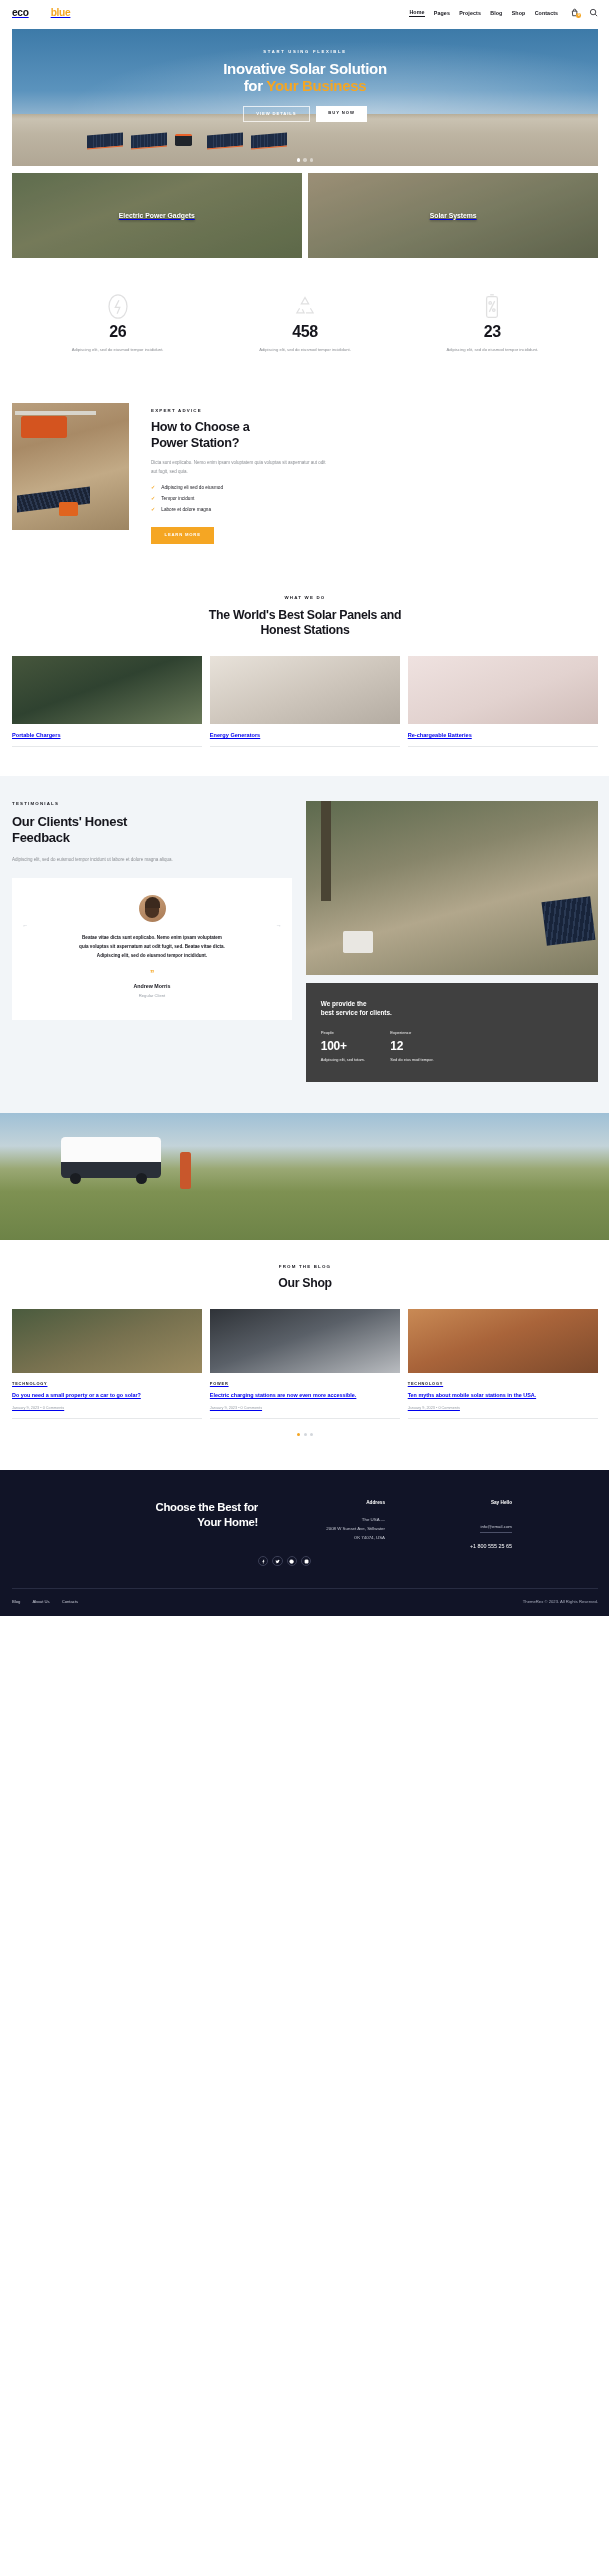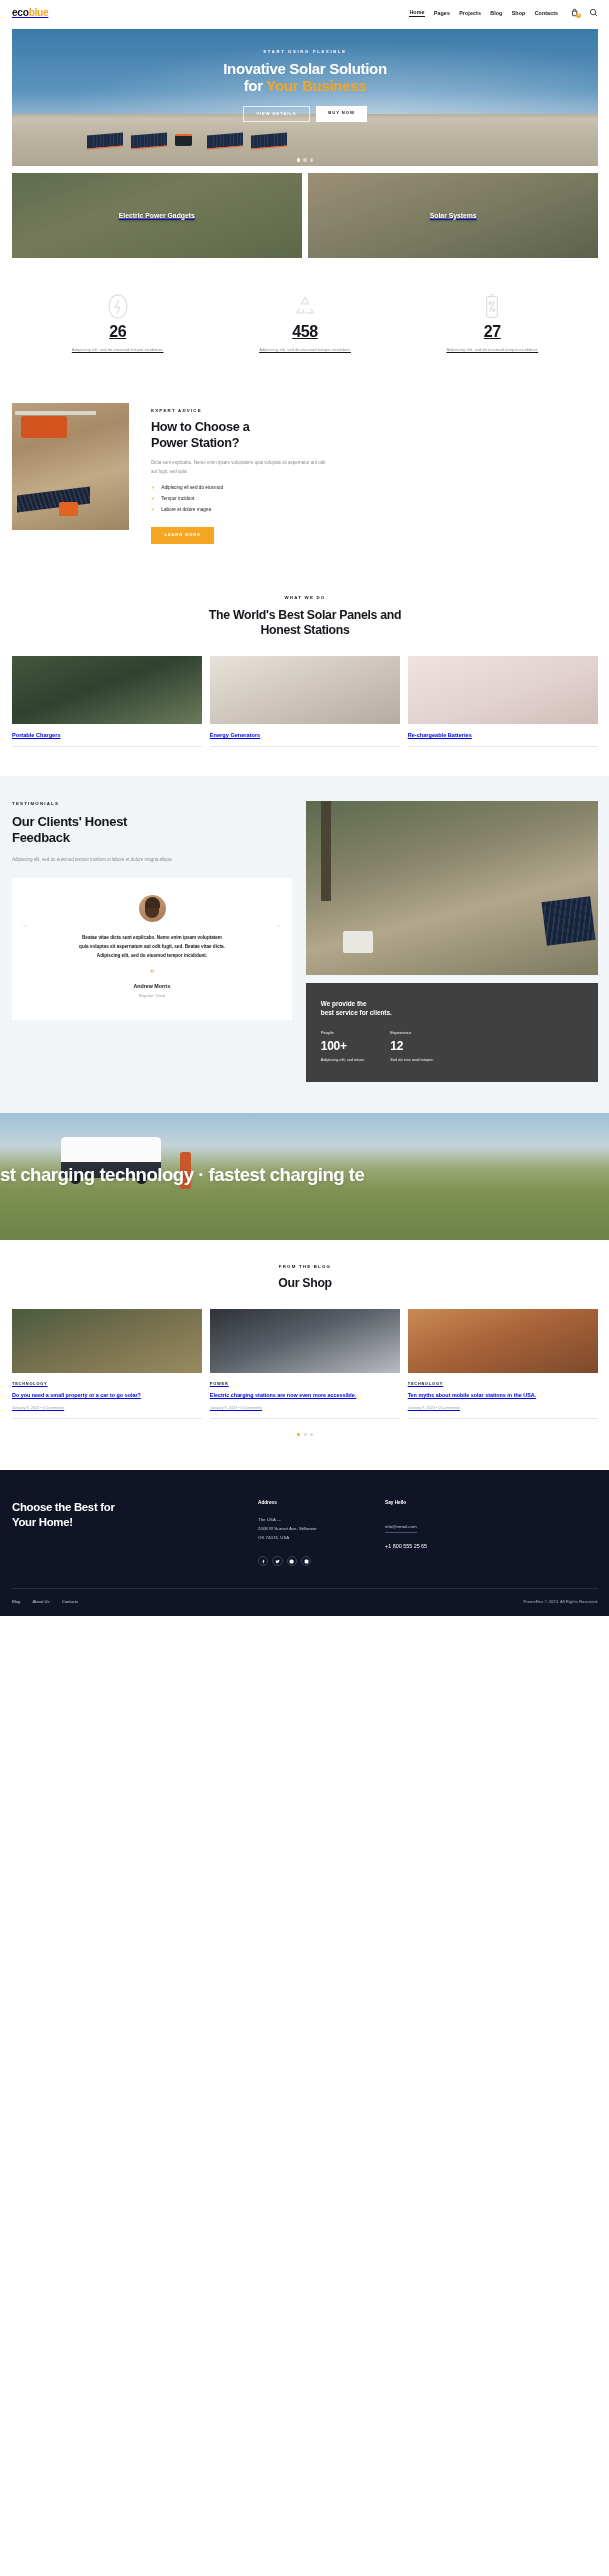--- a/index.html
+++ b/index.html
@@ -14,21 +14,21 @@
   }
   .wrap { width:610px; margin:0 auto; position:relative; }
 
   
   .site-header{
     height:25.4px; display:flex; align-items:center;
     padding:0 12px; background:#fff;
   }
   .logo{ font-size:10.2px; font-weight:700; letter-spacing:-0.3px; }
   .logo .eco{ color:#16161d; }
-  .logo .blue{ color:#f5a623; }
+  .logo .blue{ color:#f5a623;padding-left:22px; }
   .nav{ margin-left:auto; display:flex; align-items:center; gap:9.3px; }
   .nav a{
     font-size:5.3px; font-weight:700; color:#16161d;
     text-decoration:none; letter-spacing:0.1px; white-space:nowrap;
   }
   .nav a.active{ border-bottom:0.8px solid #16161d; padding-bottom:0.8px; }
   .header-icons{ margin-left:12px; display:flex; align-items:center; gap:9.3px; }
   .icon-btn{ position:relative; width:9.3px; height:9.3px; display:block; }
   .icon-btn svg{ width:9.3px; height:9.3px; display:block; }
   .cart-badge{
@@ -102,21 +102,21 @@
   }
   .cat.one{ background:linear-gradient(160deg,#6f7f5c 0%,#8a8f6a 40%,#6d7a55 100%); }
   .cat.two{ background:linear-gradient(160deg,#b9a98d 0%,#8e8f72 55%,#6d7258 100%); }
   .cat:after{ content:""; position:absolute; inset:0; background:rgba(20,25,15,.18); }
   .cat-label{
     position:relative; z-index:2; color:#fff; font-size:6.8px; font-weight:700;
     text-shadow:0 0.8px 2.5px rgba(0,0,0,.45);
   }
 
   
-  .stats{ display:flex; padding:34px 24px 29px;text-decoration:underline; }
+  .stats{ display:flex; padding:34px 24px 29px; }
   .stat{ flex:1; text-align:center; }
   .stat-ico{ height:29px; display:flex; align-items:center; justify-content:center; opacity:.13;}
   .stat-ico svg{ width:22px; height:27px; }
   .stat-num{ font-size:16px; font-weight:700; letter-spacing:-0.4px; margin-top:2.5px; }
   .stat-txt{
     font-size:4.2px; color:#8a8d92; line-height:2.1; margin-top:5.1px;
     max-width:102px; margin-left:auto; margin-right:auto;
   }
 
   
@@ -233,21 +233,21 @@
   .post:nth-child(3) .post-img{ background:linear-gradient(160deg,#c98a55 0%,#a9643a 45%,#7d4a2c 100%); }
   .post-cat{ font-size:3.9px; font-weight:700; letter-spacing:0.8px; text-transform:uppercase; color:#16161d; margin-top:8.5px; }
   .post-title{ font-size:5.4px; font-weight:700; line-height:1.55; margin-top:5.1px; }
   .post-meta{ font-size:3.8px; color:#9aa0a8; margin-top:6.8px; padding-bottom:7.6px; border-bottom:0.8px solid #e6e8ea; }
   .blog-dots{ display:flex; justify-content:center; gap:3.4px; margin-top:13.6px; }
   .bdot{ width:3px; height:3px; border-radius:50%; background:#d3d7dc; }
   .bdot.on{ background:#f5a623; }
 
   
   .footer{ background:#111427; color:#fff; padding:30.5px 12px 0; margin-top:8.5px; }
-  .footer-row{ display:flex; }
+  .footer-row{ display:flex;text-align:right; }
   .foot-cta{ width:246px; flex:none; }
   .foot-cta h3{ font-size:11.4px; font-weight:700; line-height:1.35; letter-spacing:-0.3px; }
   .foot-col{ width:127px; }
   .foot-h{ font-size:4.7px; font-weight:700; margin-bottom:11px; }
   .foot-line{ font-size:4.4px; color:#c6c9d4; line-height:2.0; }
   .foot-mail{
     font-size:4.4px; color:#c6c9d4; text-decoration:none;
     border-bottom:0.8px solid #4c5068; padding-bottom:2.5px; display:inline-block;
   }
   .foot-phone{ font-size:5.4px; color:#fff; margin-top:10.2px; }
@@ -361,21 +361,21 @@
     <div class="stat">
       <div class="stat-ico">
         <svg viewBox="0 0 24 30" fill="none" stroke="#16161d" stroke-width="1.4">
           <rect x="6" y="4" width="12" height="23" rx="2"></rect>
             <path d="M10 2h4"></path>
           <circle cx="10" cy="11" r="1.4"></circle>
             <circle cx="14" cy="19" r="1.4"></circle>
             <path d="M15 9l-6 12"></path>
         </svg>
       </div>
-      <div class="stat-num">27</div>
+      <div class="stat-num">23</div>
       <div class="stat-txt">Adipiscing elit, sed do eiusmod tempor incididunt.</div>
     </div>
   </section>
 
   <section class="advice">
     <div class="advice-img">
       <div class="awn"></div>
         <div class="veh"></div>
         <div class="pnl"></div>
         <div class="gen"></div>
@@ -479,21 +479,20 @@
             </div>
           </div>
         </div>
       </div>
     </div>
   </section>
 
   <section class="band">
     <div class="rv"></div>
     <div class="man"></div>
-    <div class="marquee">st charging technology · fastest charging te</div>
   </section>
 
   <section class="blog">
     <div class="sec-eyebrow">FROM THE BLOG</div>
     <h2 class="sec-title">Our Shop</h2>
     <div class="blog-grid">
       <a href="#" class="post">
         <div class="post-img"></div>
         <div class="post-cat">TECHNOLOGY</div>
         <div class="post-title">Do you need a small property or a car to go solar?</div>

